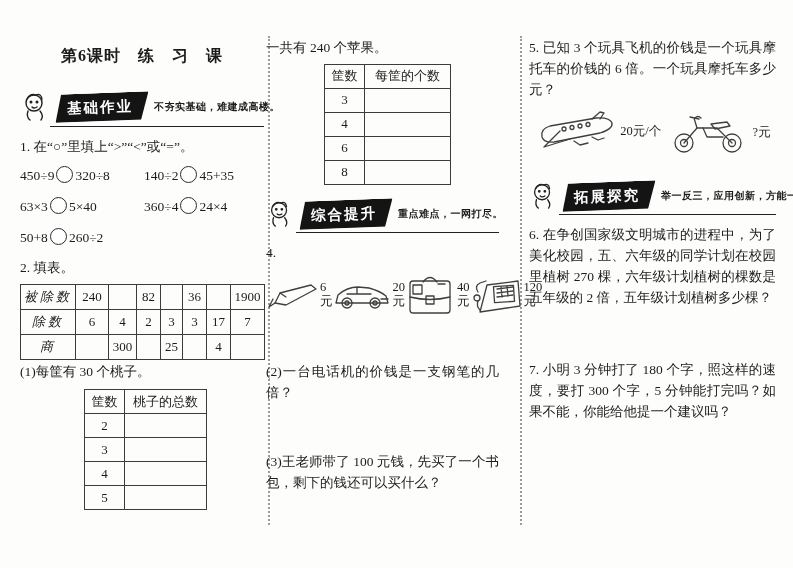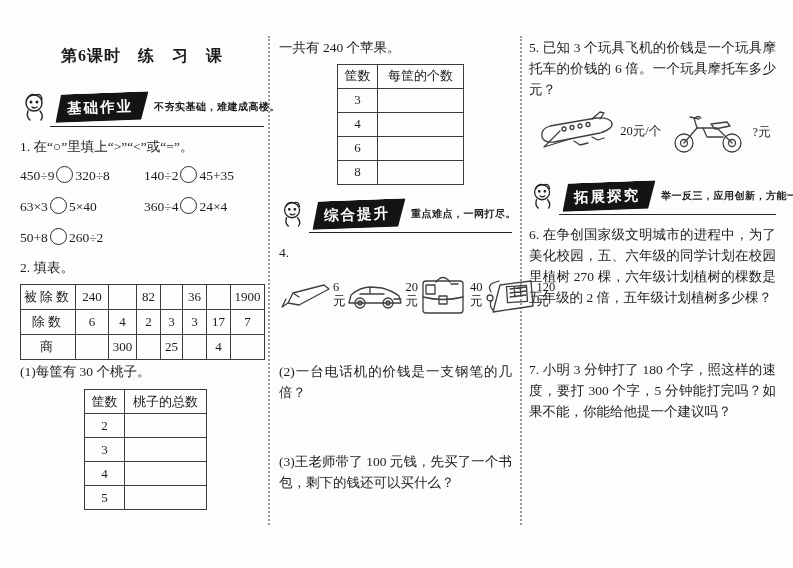--- a/index.html
+++ b/index.html
@@ -2,42 +2,42 @@
 <html><head>
 <meta charset="utf-8">
 <style>
   html,body{margin:0;padding:0;background:#e8e8e8;}
   .page{position:relative;width:793px;height:568px;background:#fdfdfc;overflow:hidden;
         font-family:"Liberation Serif","DejaVu Serif",serif;color:#1c1c1c;}
   .sep{position:absolute;top:36px;height:489px;width:0;border-left:2px dotted #9b9b9b;}
   .sep1{left:268px;} .sep2{left:520px;}
   .col{position:absolute;font-size:13.5px;line-height:1.55;text-align:justify;}
   .col1{left:20px;top:34px;width:244px;}
-  .col2{left:279px;top:36px;width:233px;}
+  .col2{left:266px;top:36px;width:233px;}
   .col3{left:529px;top:36px;width:247px;}
 
   .title{font-size:16px;font-weight:bold;text-align:center;margin:10px 0 22px;letter-spacing:1px;}
 
   .badge-row{position:relative;display:flex;align-items:center;gap:5px;margin:6px 0 8px;padding-bottom:6px;}
   .badge-line{position:absolute;left:30px;right:0;bottom:2px;border-bottom:1.7px solid #222;}
   .banner{background:#141414;color:#fff;font-weight:bold;font-size:14.5px;letter-spacing:2px;
           padding:3px 16px 3px 12px;clip-path:polygon(7% 0,100% 0,91% 100%,0 100%);
           transform:rotate(-2deg);white-space:nowrap;position:relative;z-index:2;}
   .badge-sub{font-size:10px;font-weight:bold;white-space:nowrap;letter-spacing:.5px;}
 
   .q-line{margin:2px 0;}
   .pairs{display:grid;grid-template-columns:124px 1fr;row-gap:10px;margin:8px 0 10px;}
   .pair{white-space:nowrap;}
   .circle{display:inline-block;width:15px;height:15px;border:1.4px solid #2a2a2a;border-radius:50%;
           vertical-align:-3px;margin:0 2px;background:#fff;}
 
   table{border-collapse:collapse;table-layout:fixed;border-radius:16px;}
   td,th{border:1.2px solid #3c3c3c;text-align:center;font-size:13px;font-weight:normal;padding:0;height:24px;overflow:hidden;}
   .tbl2{width:244px;margin-top:5px;}
-  .tbl2 th{letter-spacing:3px;}
+  .tbl2 th{letter-spacing:3px;font-style:italic;}
   .tbl-peach{width:122px;margin:6px 0 0 64px;}
   .tbl-apple{width:126px;margin:5px 0 0 58px;}
   .tbl-peach td,.tbl-peach th,.tbl-apple td,.tbl-apple th{height:23px;}
 
   .items-row{display:flex;justify-content:space-between;margin-top:8px;}
   .item{display:flex;flex-direction:row;align-items:center;gap:2px;}
   .price{font-size:12.5px;line-height:1.1;}
 
   .pics-row{display:flex;justify-content:space-evenly;align-items:flex-end;margin:8px 0 2px;}
 

